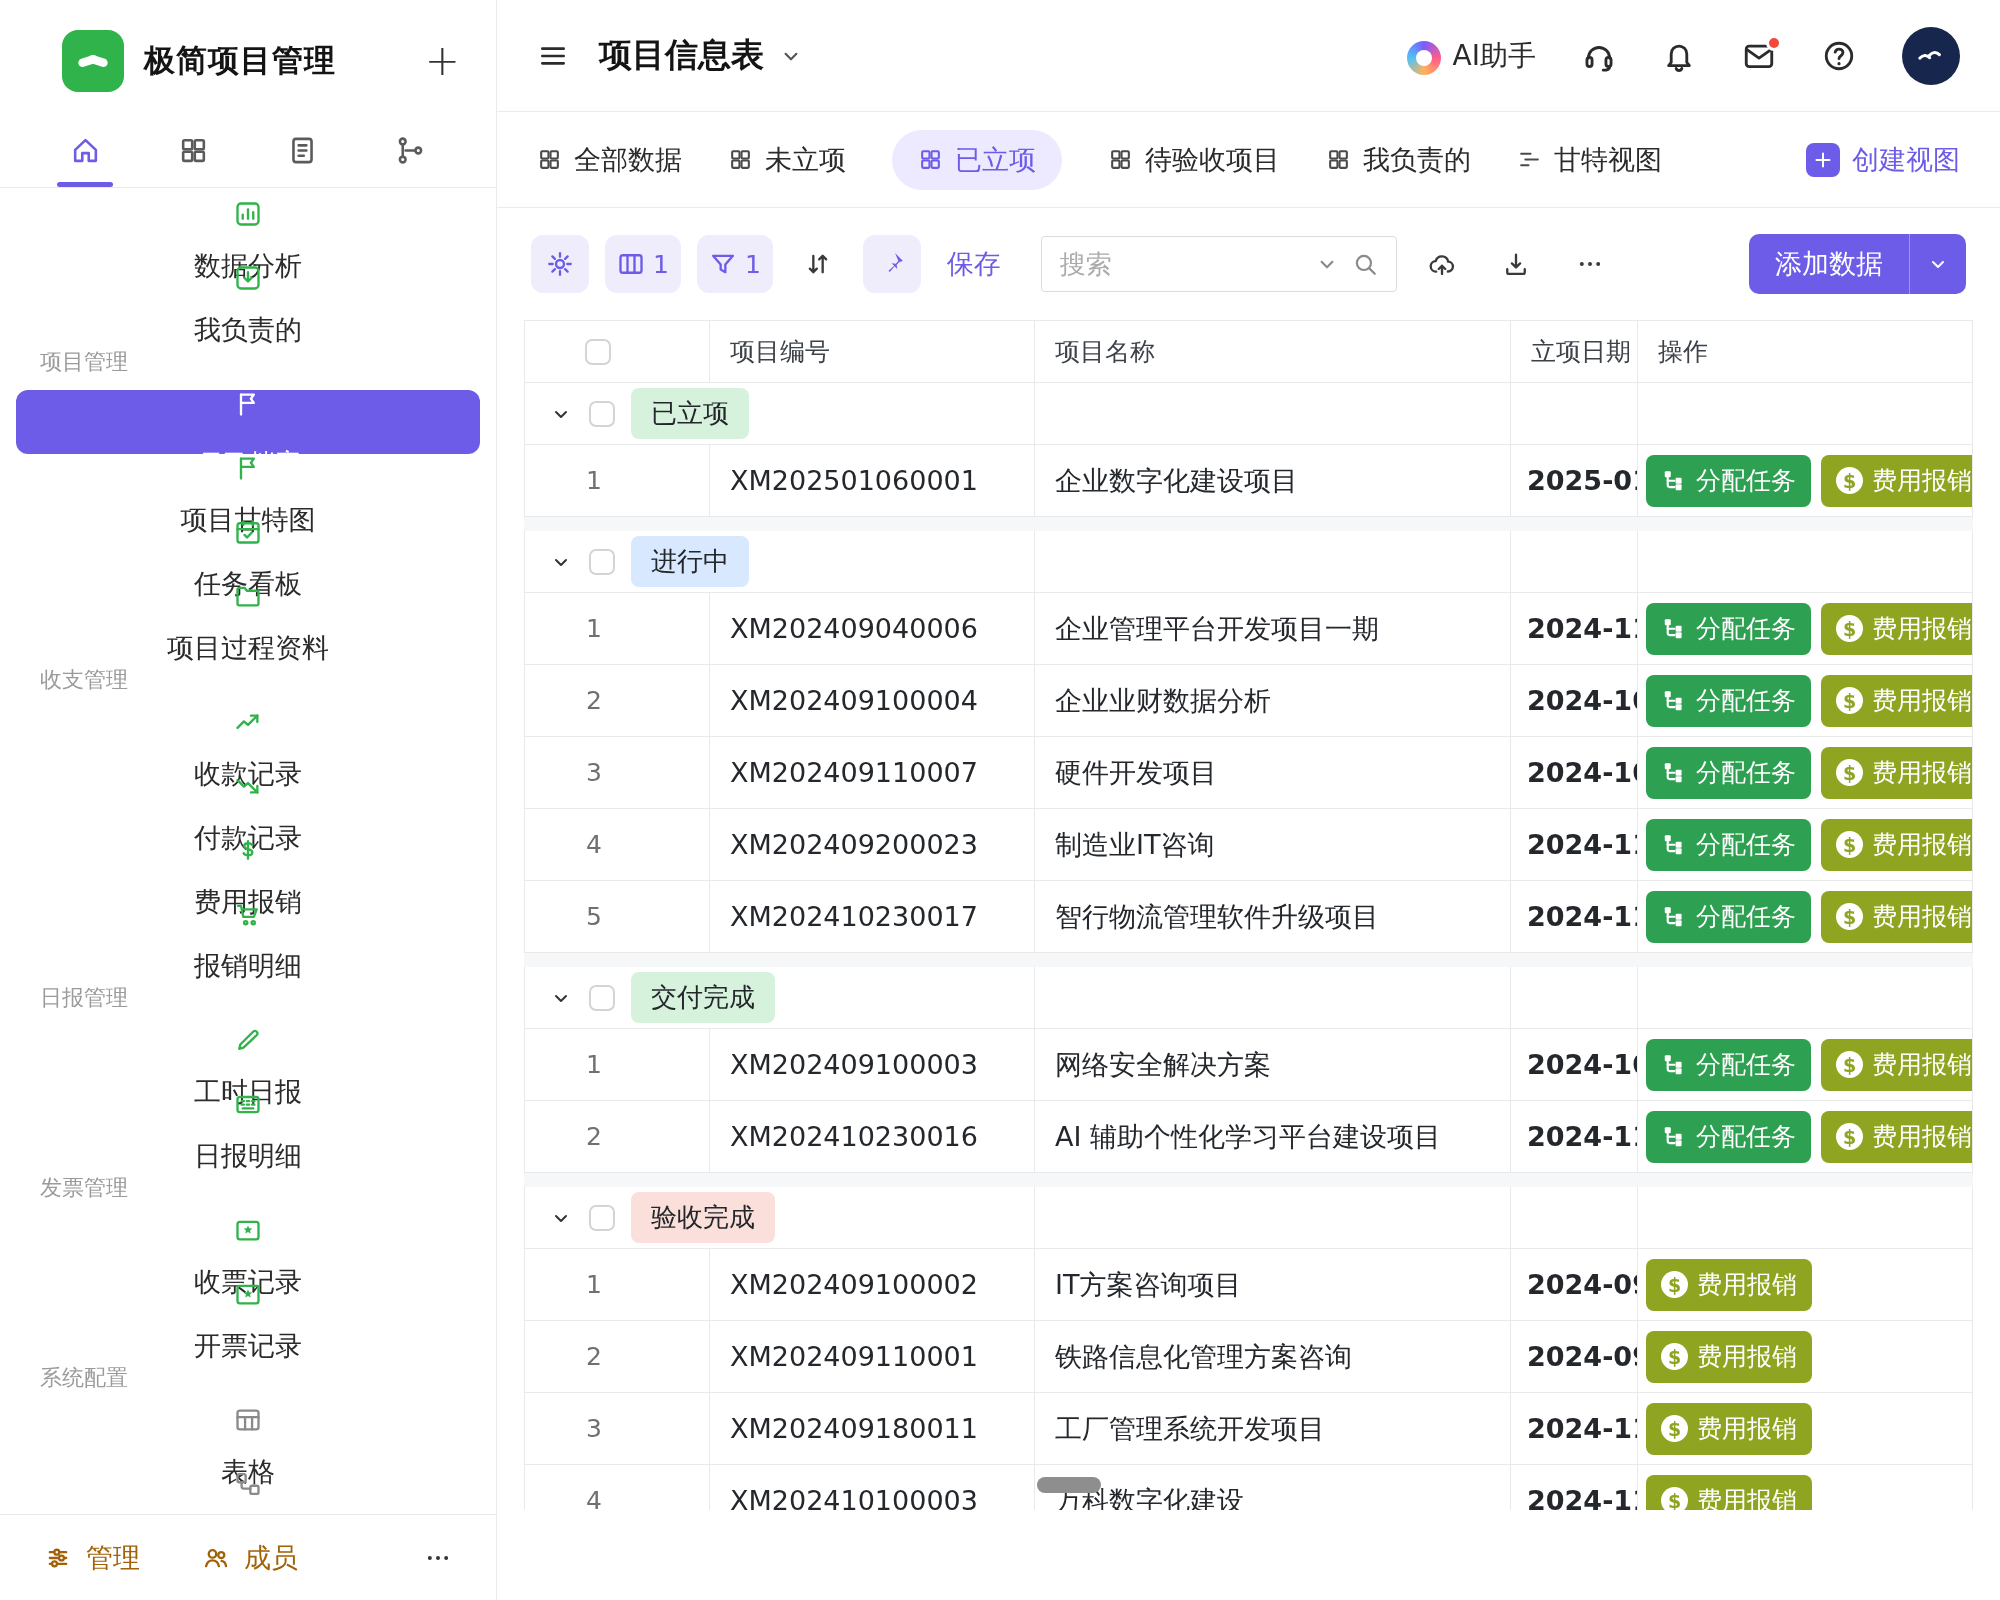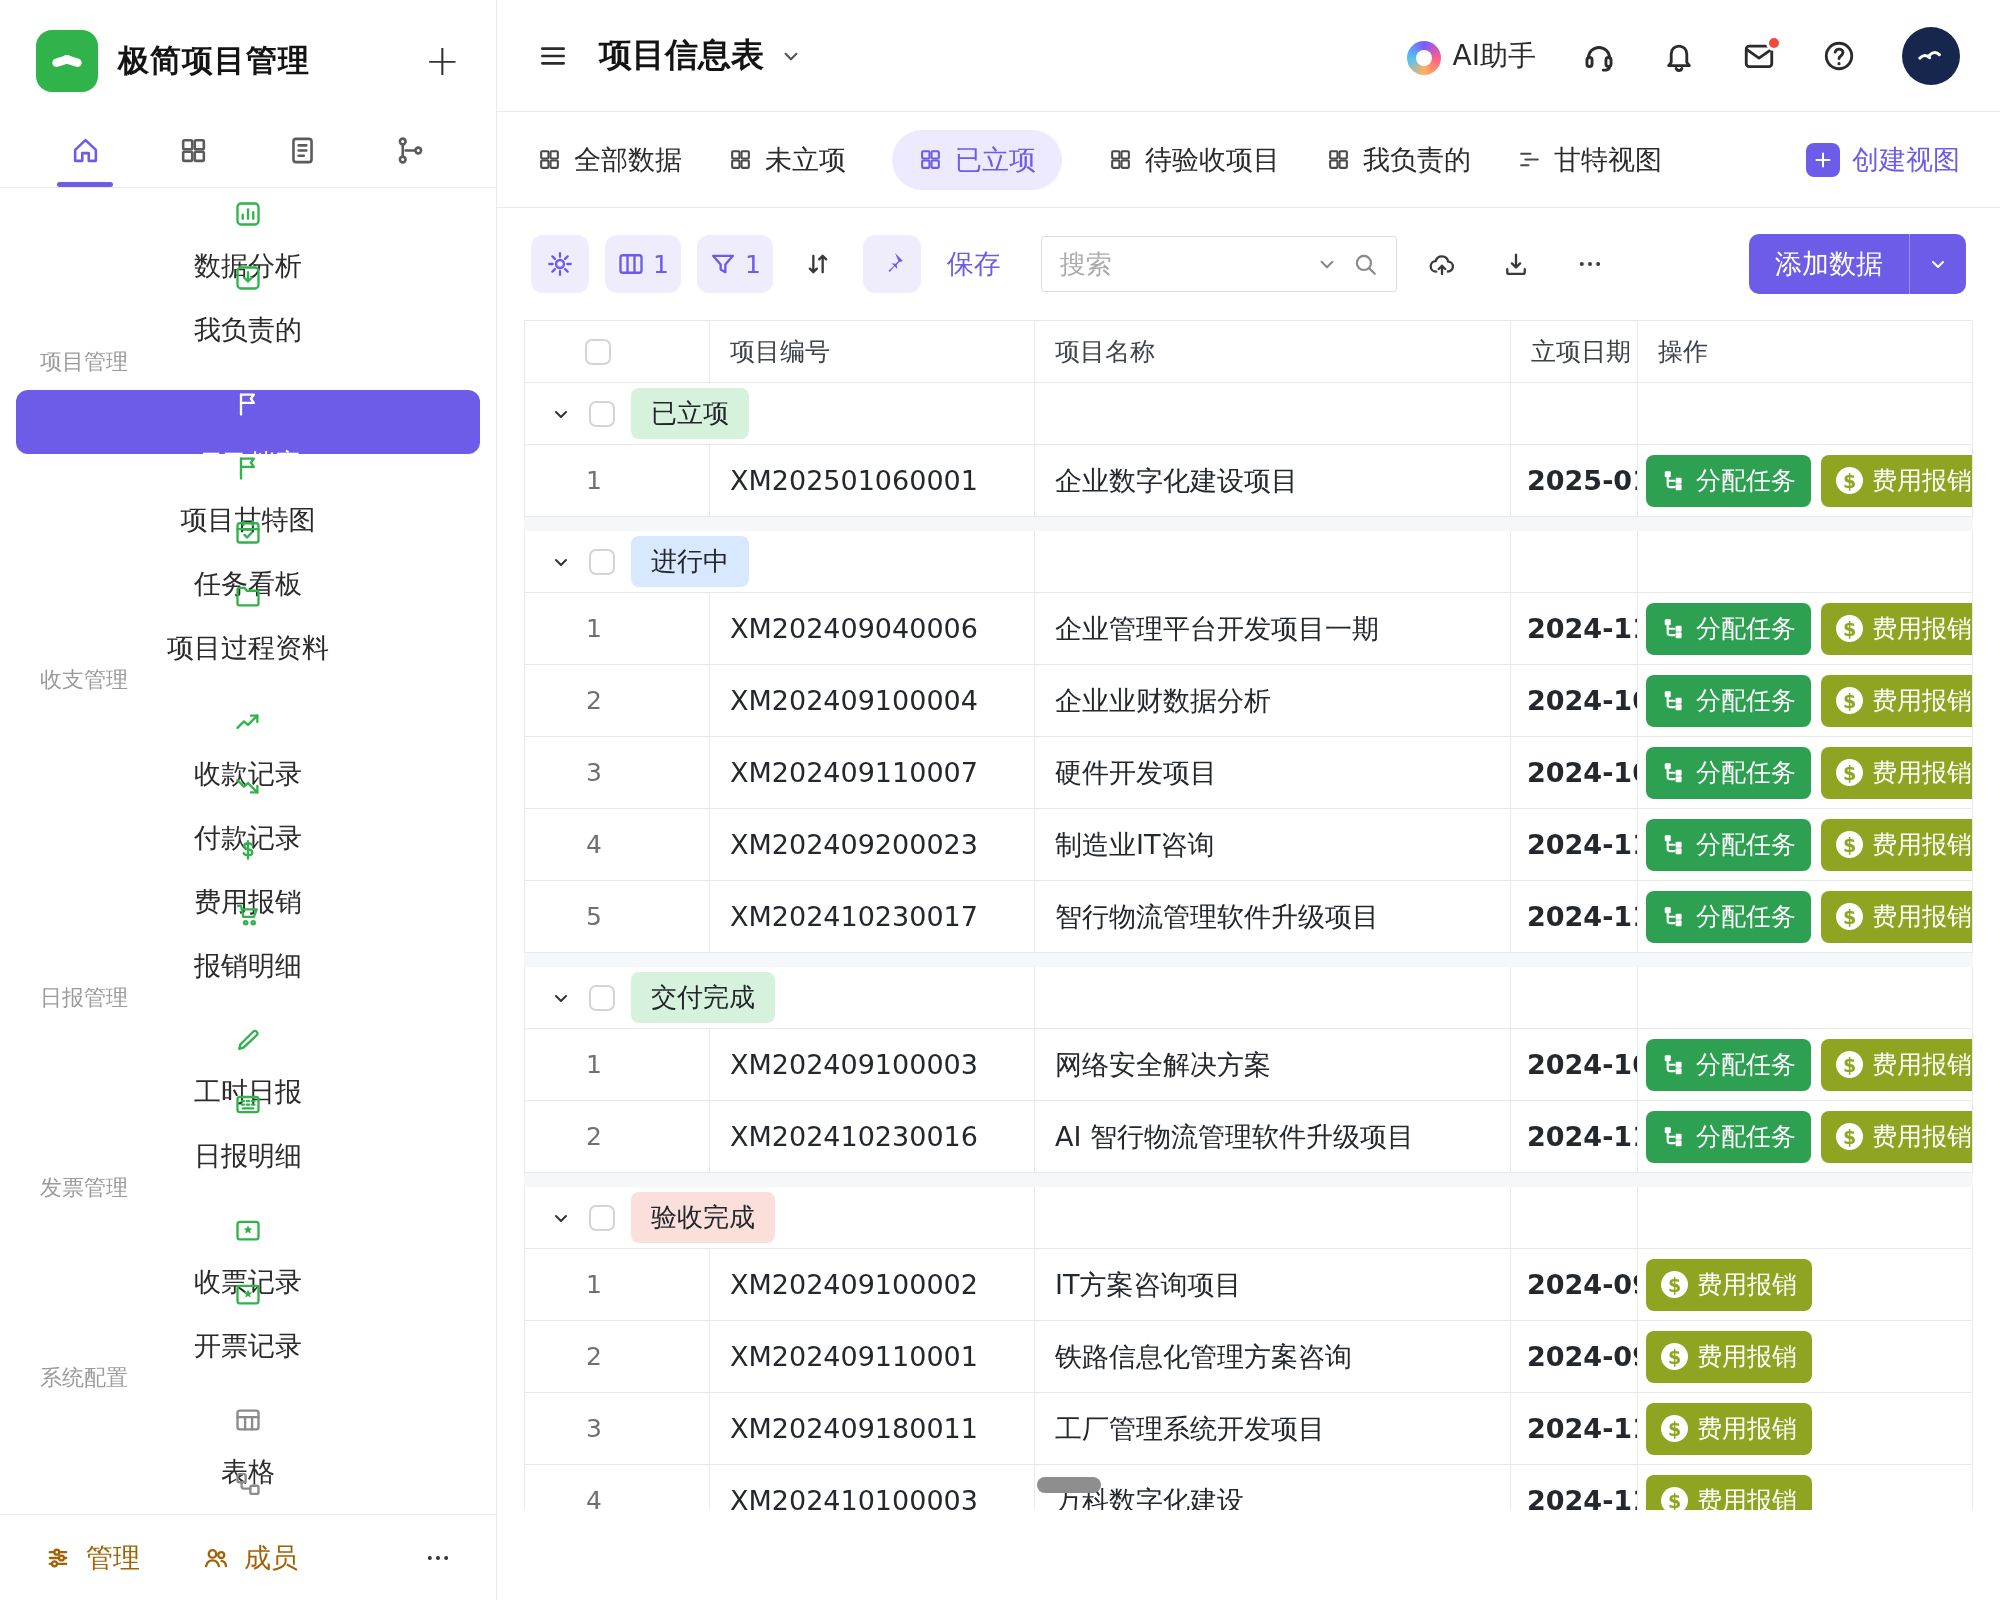--- a/index.html
+++ b/index.html
@@ -9,21 +9,21 @@
     background:#fff; color:#333; overflow:hidden; display:flex;
     --primary:#6C5CE7; --primary-light:#EDEAFF; --green:#2FB34A;
     --assign:#2EA052; --expense:#8FA521;
     --badge-green:#D7F2DC; --badge-blue:#D8E8FF; --badge-red:#FADFDA; --thumb:#8E8E8E;
   }
   .ic { display:inline-flex; align-items:center; justify-content:center; width:28px; height:28px; flex:0 0 auto; }
   .ic svg { width:100%; height:100%; display:block; }
 
   
   .sidebar { width:497px; min-width:497px; height:1600px; border-right:1px solid #EBEBEB; display:flex; flex-direction:column; background:#fff; }
-  .sb-head { display:flex; align-items:center; gap:20px; padding:30px 36px 22px; }
+  .sb-head { display:flex; align-items:center; gap:20px; padding:30px 36px 22px;margin-left:26px; }
   .logo { width:62px; height:62px; border-radius:16px; background:var(--green); display:flex; align-items:center; justify-content:center; color:#fff; }
   .logo .ic { width:40px; height:40px; }
   .app-title { font-size:31px; font-weight:700; color:#141414; flex:1; letter-spacing:1px; }
   .sb-plus { font-size:42px; color:#333; cursor:pointer; line-height:1; font-weight:300; }
   .sb-tabs { display:flex; justify-content:space-between; padding:0 52px; border-bottom:1px solid #EBEBEB; height:74px; align-items:stretch; }
   .sb-tab { width:66px; display:flex; align-items:center; justify-content:center; color:#5b5b5b; position:relative; cursor:pointer; }
   .sb-tab .ic { width:31px; height:31px; }
   .sb-tab.active { color:var(--primary); }
   .sb-tab.active::after { content:''; position:absolute; bottom:0; left:5px; right:5px; height:5px; background:var(--primary); border-radius:3px; }
   .sb-menu { flex:1; overflow:hidden; padding:12px 16px 0; }
@@ -810,21 +810,21 @@
             <span class="dollar">$</span>
             <span>费用报销</span>
           </button>
         </div>
       </div>
       <div class="trow drow">
         <div class="cell c-sel">
           <span class="rownum">2</span>
         </div>
         <div class="cell c-id">XM202410230016</div>
-        <div class="cell c-name">AI 智行物流管理软件升级项目</div>
+        <div class="cell c-name">AI 辅助个性化学习平台建设项目</div>
         <div class="cell c-date">2024-11</div>
         <div class="cell c-ops">
           <button class="abtn assign">
             <span class="ic">
               <svg viewBox="0 0 24 24" fill="none" stroke="currentColor" stroke-width="2" stroke-linecap="round" stroke-linejoin="round">
                 <rect x="3.5" y="3" width="5.5" height="5.5" rx="1" fill="currentColor" stroke="none"></rect>
                 <path d="M6.2 8.5v7.3a1.8 1.8 0 0 0 1.8 1.8h4.5"></path>
                 <path d="M6.2 11.8h6.3"></path>
                 <rect x="13.5" y="9" width="5.5" height="5.5" rx="1" fill="currentColor" stroke="none"></rect>
                 <rect x="13.5" y="15" width="5.5" height="5.5" rx="1" fill="currentColor" stroke="none"></rect>

